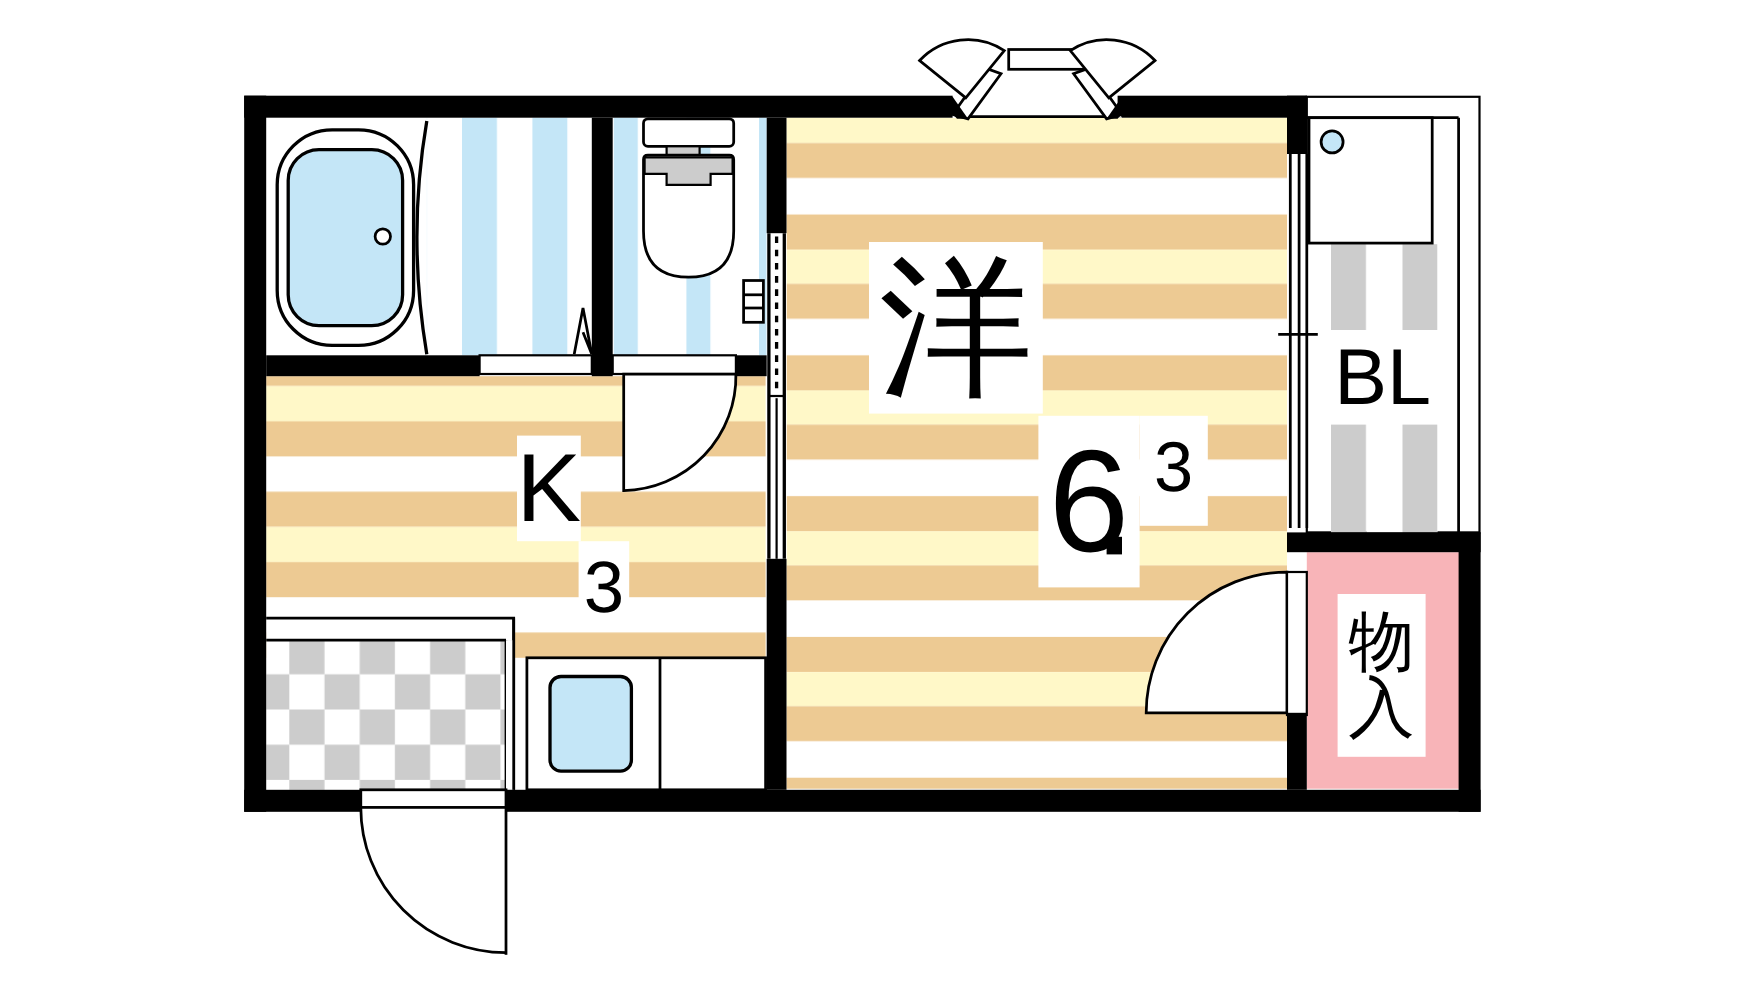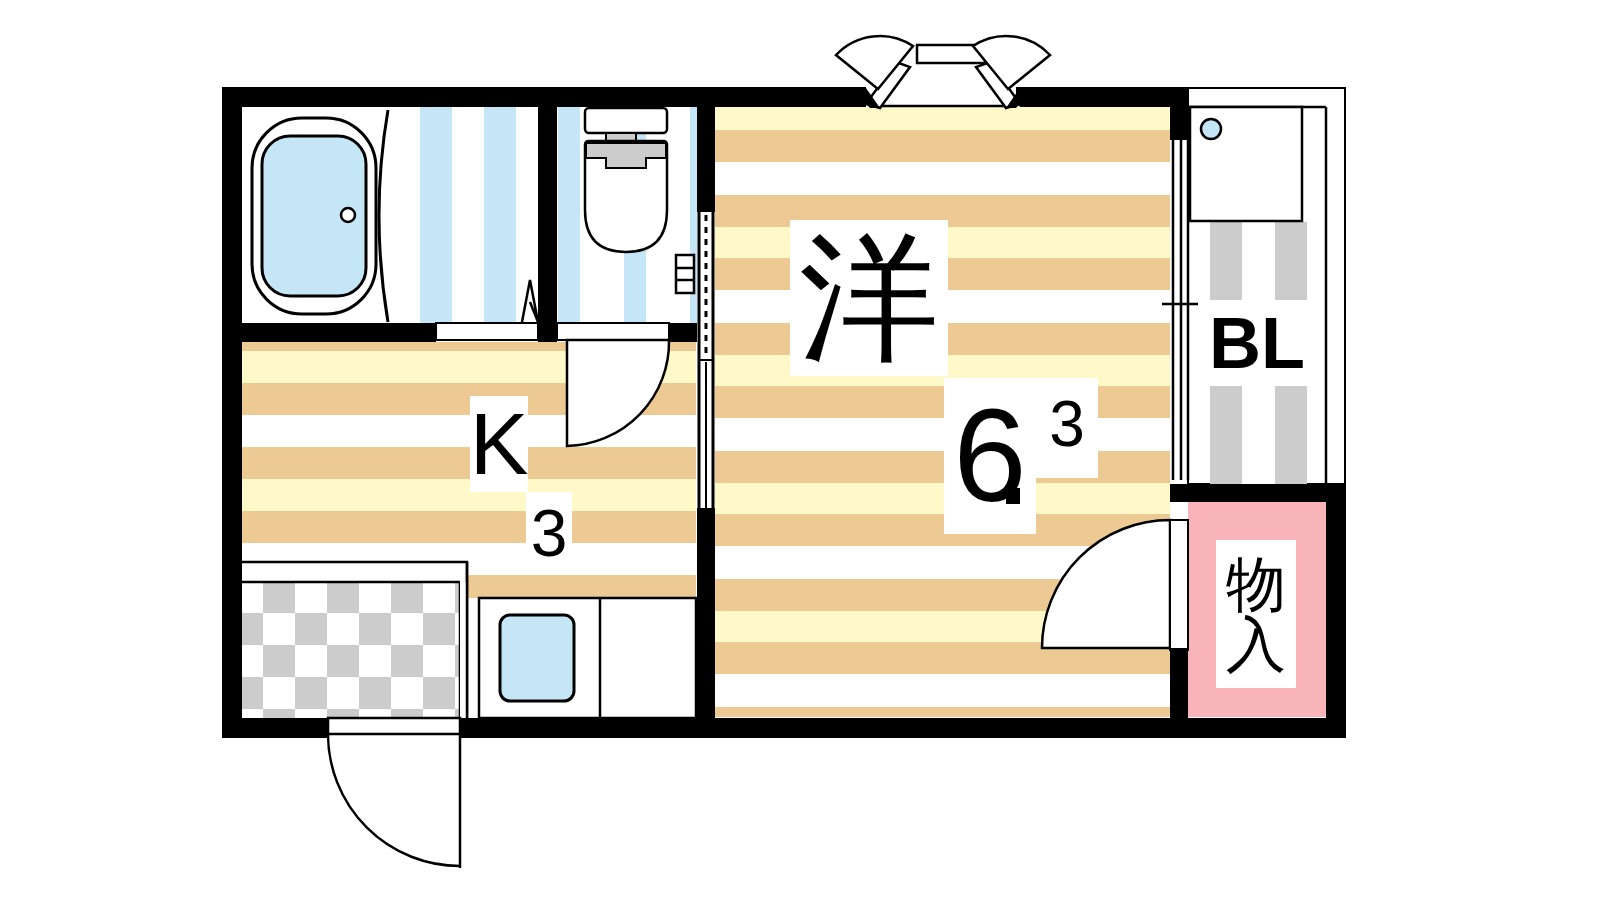--- a/index.html
+++ b/index.html
@@ -5,21 +5,21 @@
     html, body { margin: 0; padding: 0; background: #ffffff; }
     body { width: 1600px; height: 900px; position: relative; overflow: hidden; font-family: "DejaVu Sans", "Liberation Sans", sans-serif; }
     #plan { position: absolute; left: 0; top: 0; width: 1600px; height: 900px; }
     .label { position: absolute; background: #ffffff; color: #000; line-height: 1; display: flex; align-items: center; justify-content: center; }
     .label-western-kanji { left: 790px; top: 220px; width: 158px; height: 156px; font-size: 140px; font-family: "DejaVu Sans", sans-serif; }
     .label-western-size-int { left: 944px; top: 378px; width: 92px; height: 156px; font-size: 132px; font-family: "Liberation Sans", sans-serif; }
     .label-western-size-dot { left: 1006px; top: 488px; width: 14px; height: 16px; background: #000; }
     .label-western-size-dec { left: 1036px; top: 378px; width: 62px; height: 100px; font-size: 64px; font-family: "Liberation Sans", sans-serif; align-items: flex-start; padding-top: 14px; box-sizing: border-box; }
     .label-kitchen-letter { left: 470px; top: 396px; width: 58px; height: 96px; font-size: 88px; font-family: "Liberation Sans", sans-serif; }
     .label-kitchen-size { left: 526px; top: 492px; width: 46px; height: 82px; font-size: 66px; font-family: "Liberation Sans", sans-serif; }
-    .label-balcony { left: 1210px; top: 302px; width: 94px; height: 82px; font-size: 72px; font-family: "Liberation Sans", sans-serif; background: transparent; font-weight: bold; }
+    .label-balcony { left: 1210px; top: 302px; width: 94px; height: 82px; font-size: 72px; font-family: "Liberation Sans", sans-serif; background: transparent; }
     .label-storage { left: 1216px; top: 540px; width: 80px; height: 148px; font-size: 60px; flex-direction: column; }
     .label-storage span { display: block; }
   </style>
 </head>
 <body>
 
 <svg id="plan" viewBox="0 0 1600 900" xmlns="http://www.w3.org/2000/svg">
   <defs>
     <pattern id="woodStripe" patternUnits="userSpaceOnUse" x="0" y="107" width="10" height="128">
       <rect x="0" y="0" width="10" height="23" fill="#FFF8C8"></rect>

